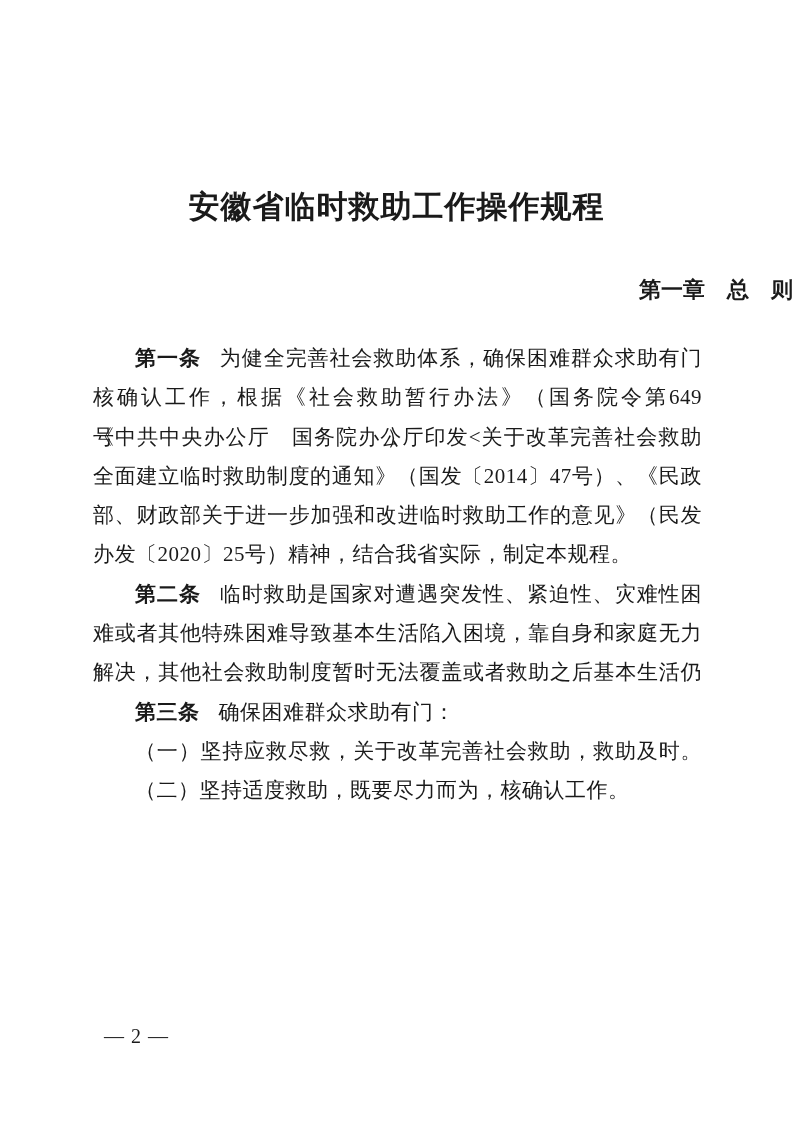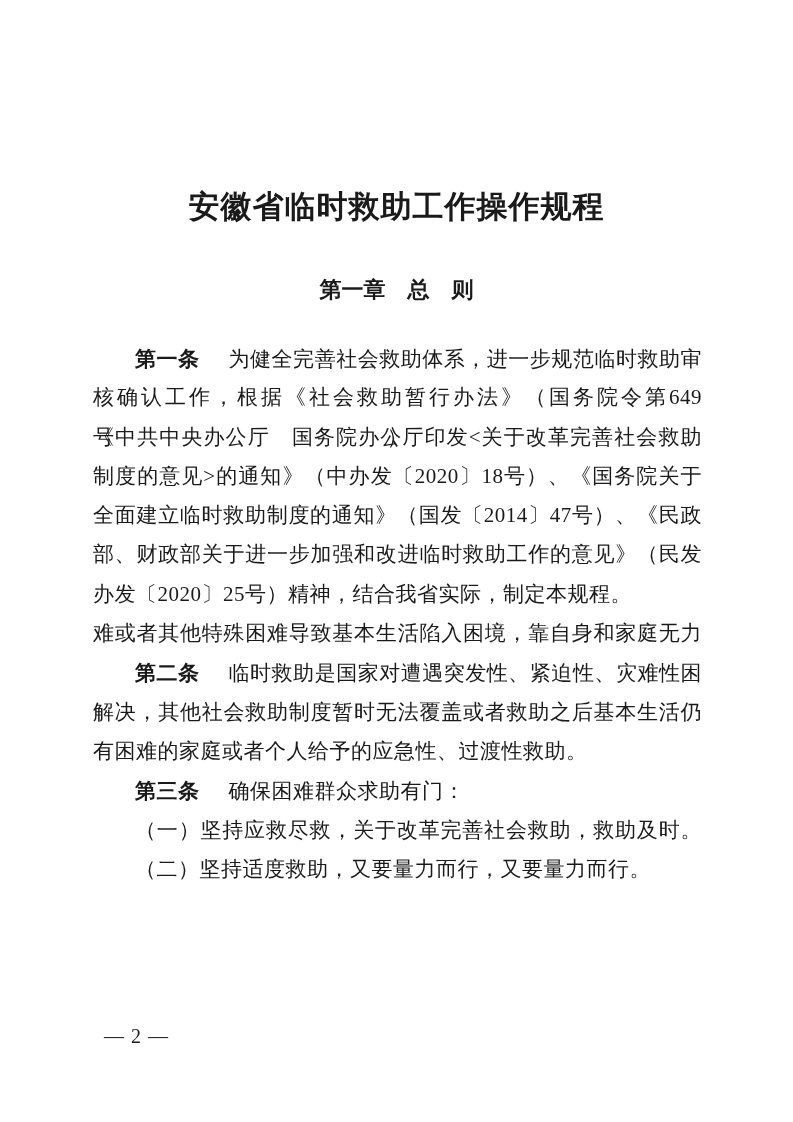--- a/index.html
+++ b/index.html
@@ -20,21 +20,21 @@
     font-size:31px;
     line-height:34px;
     font-weight:bold;
     letter-spacing:1px;
     font-family:Liberation Sans, sans-serif;
   }
   .chapter{
     position:absolute;
     top:277px;left:0;right:0;
     margin:0;
-    text-align:center;
+    text-align:right;
     font-size:22px;
     line-height:26px;
     font-weight:bold;
     font-family:"Liberation Sans","DejaVu Sans",sans-serif;
   }
   .body{
     position:absolute;
     top:339px;left:93px;
     width:609px;
   }
@@ -47,57 +47,55 @@
   }
   .full{
     text-align:justify;
     text-align-last:justify;
     text-justify:inter-character;
     white-space:normal;
   }
   .indent{padding-left:42px;}
   .label{
     font-weight:bold;
-    font-family:Liberation Sans, sans-serif;
-    margin-right:29px;
+    font-family:Liberation Mono, monospace;
+    margin-right:19px;
   }
   .footer{
     position:absolute;
     top:1024px;left:104px;
     font-size:20px;
     line-height:24px;
     letter-spacing:1px;
   }
 </style>
 </head>
 <body>
 
 <div class="page">
 
   <h1 class="title">安徽省临时救助工作操作规程</h1>
 
   <h2 class="chapter">第一章　总　则</h2>
 
   <div class="body">
 
-    <div class="line full indent"><span class="label">第一条</span><span>为健全完善社会救助体系，进一步规范临时救助审</span></div>
+    <div class="line full indent"><span class="label">第一条</span><span>为健全完善社会救助体系，确保困难群众求助有门</span></div>
     <div class="line full">核确认工作，根据《社会救助暂行办法》（国务院令第649号）、</div>
     <div class="line full">《中共中央办公厅　国务院办公厅印发&lt;关于改革完善社会救助</div>
-    <div class="line full">制度的意见&gt;的通知》（中办发〔2020〕18号）、《国务院关于</div>
     <div class="line full">全面建立临时救助制度的通知》（国发〔2014〕47号）、《民政</div>
     <div class="line full">部、财政部关于进一步加强和改进临时救助工作的意见》（民发</div>
     <div class="line">办发〔2020〕25号）精神，结合我省实际，制定本规程。</div>
 
+    <div class="line full indent"><span class="label">第二条</span><span>临时救助是国家对遭遇突发性、紧迫性、灾难性困</span></div>
     <div class="line full">难或者其他特殊困难导致基本生活陷入困境，靠自身和家庭无力</div>
-    <div class="line full indent"><span class="label">第二条</span><span>临时救助是国家对遭遇突发性、紧迫性、灾难性困</span></div>
     <div class="line full">解决，其他社会救助制度暂时无法覆盖或者救助之后基本生活仍</div>
-    <div class="line">有困难的家庭或者个人给予的应急性、过渡性救助。</div>
 
     <div class="line indent"><span class="label">第三条</span><span>确保困难群众求助有门：</span></div>
 
     <div class="line full indent">（一）坚持应救尽救，关于改革完善社会救助，救助及时。</div>
-    <div class="line indent">（二）坚持适度救助，又要量力而行，又要量力而行。</div>
+    <div class="line indent">（二）坚持适度救助，既要尽力而为，核确认工作。</div>
 
   </div>
 
   <div class="footer"><span>— 2 —</span></div>
 
 </div>
 
 </body></html>

